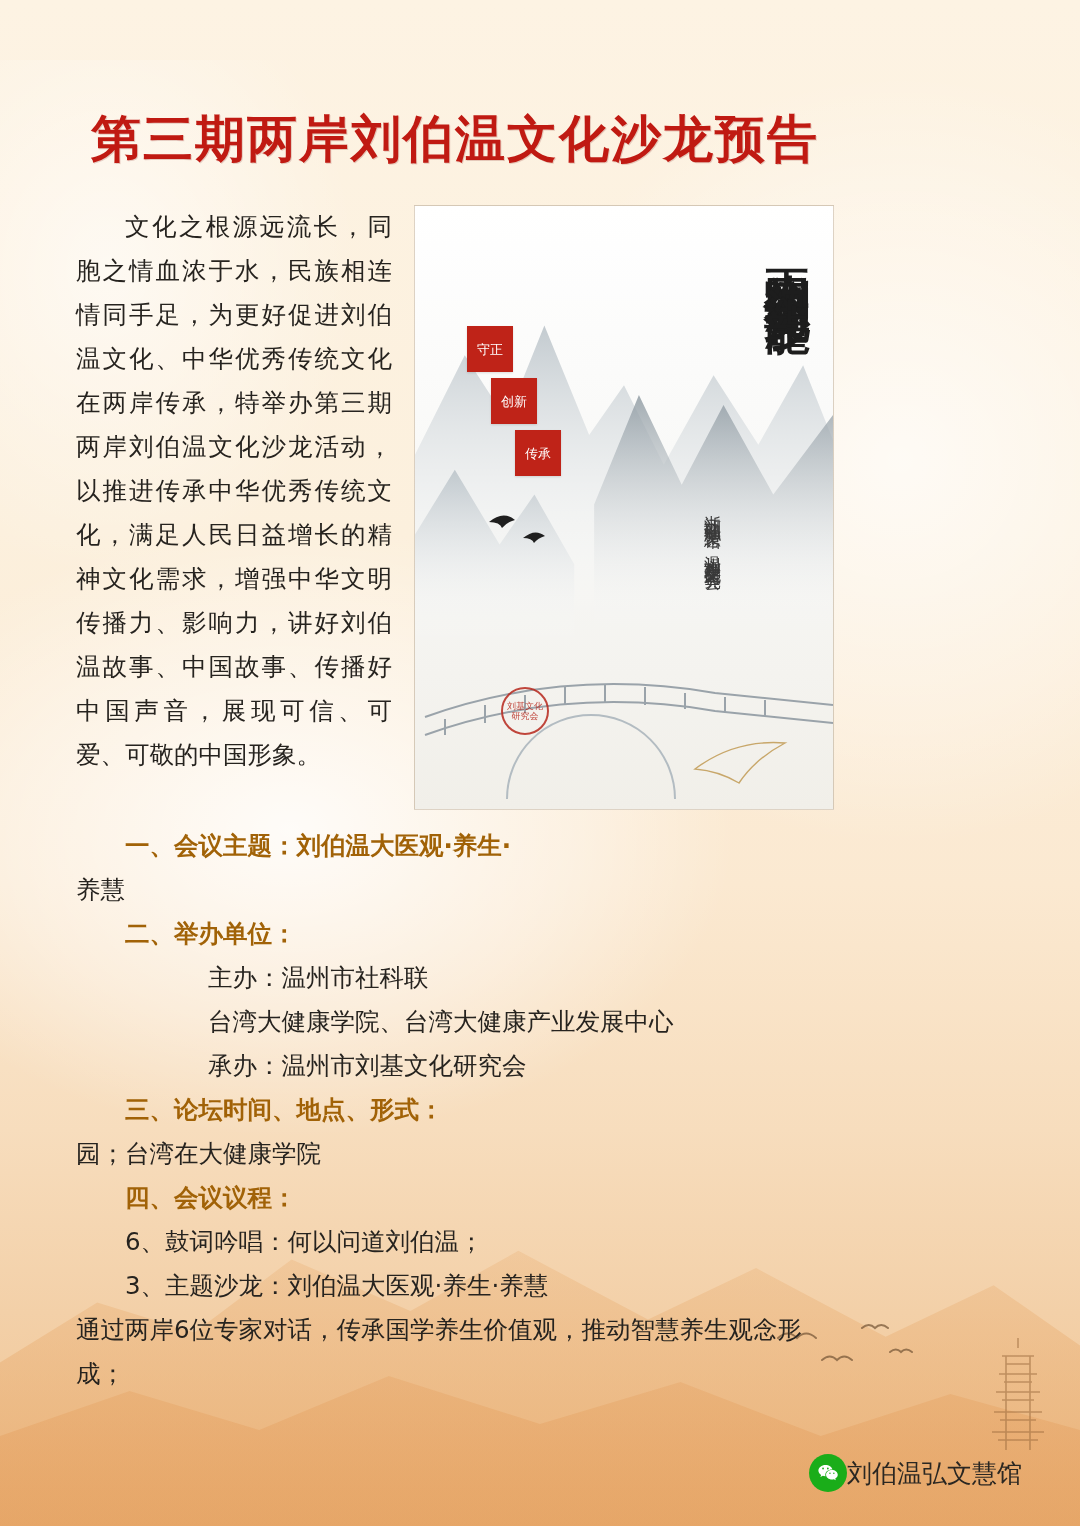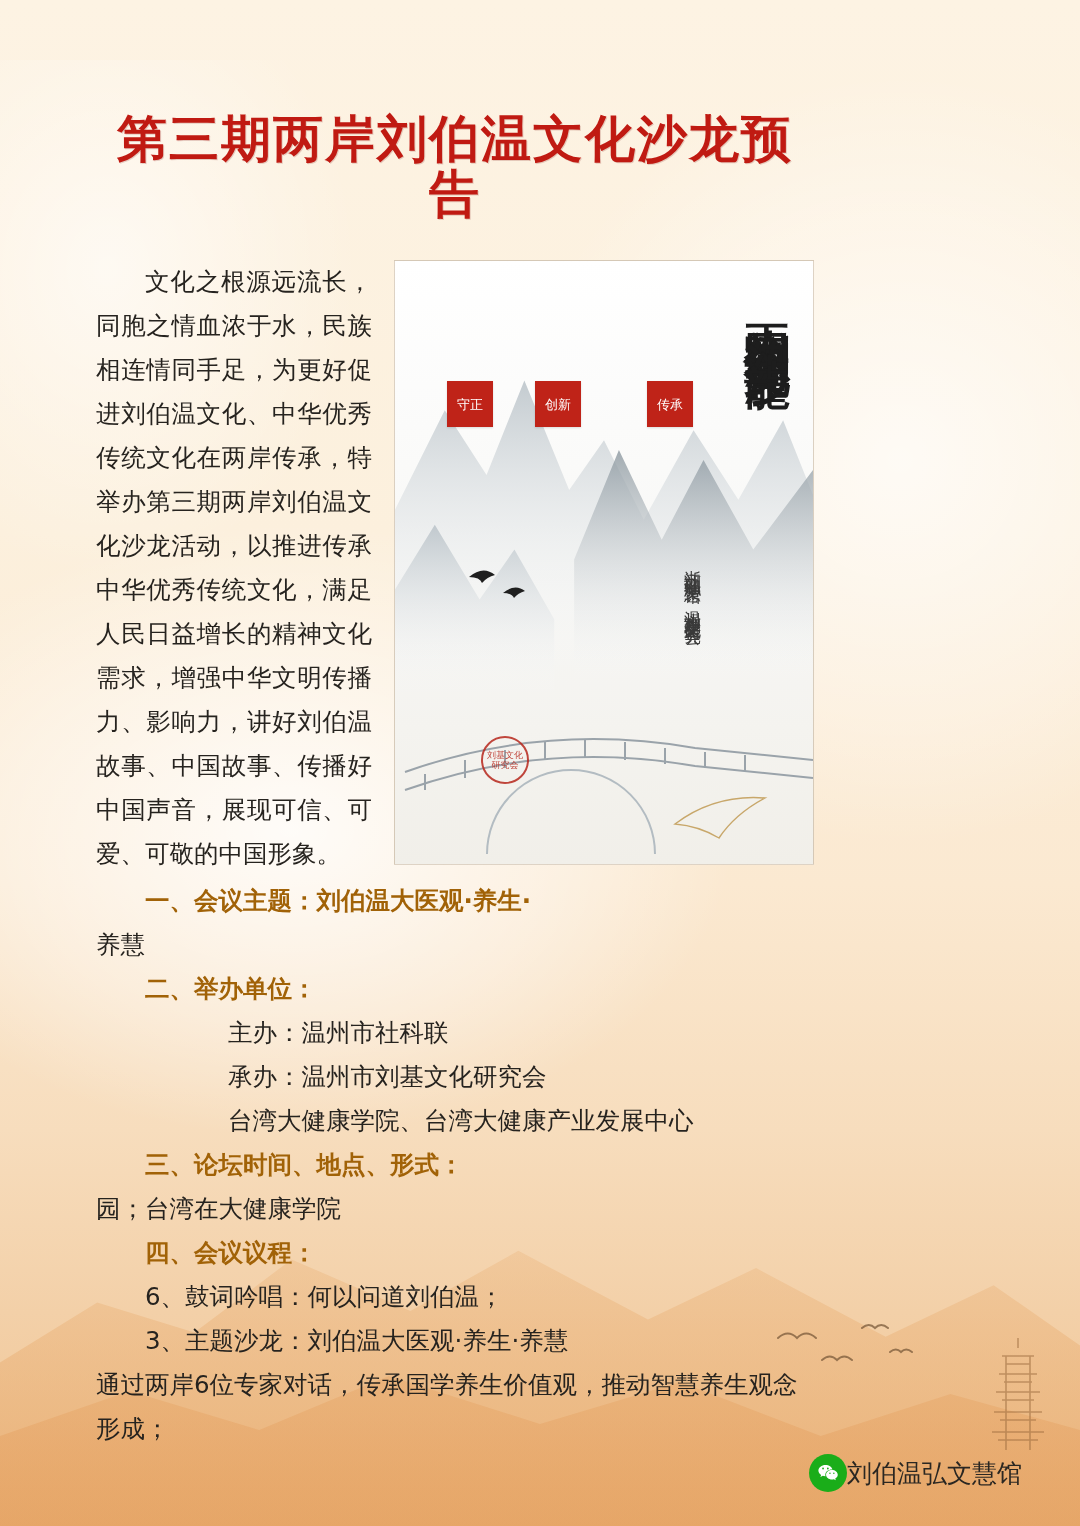--- a/index.html
+++ b/index.html
@@ -96,21 +96,21 @@
     pointer-events: none;
   }
 
   
   .page {
     position: relative;
     z-index: 5;
     width: 910px;
     height: 1526px;
     box-sizing: border-box;
-    padding: 0 96px;
+    padding: 0 76px;
   }
 
   .doc-title {
     margin: 0;
     padding-top: 112px;
     text-align: center;
     font-size: 50px;
     line-height: 1.1;
     font-weight: bold;
     color: #c01a12;
@@ -176,21 +176,22 @@
     color: #3a3a3a;
     height: 250px;
     font-family: "DejaVu Serif", "Liberation Serif", serif;
   }
   .poster-seals {
     position: absolute;
     left: 52px;
     top: 120px;
     z-index: 4;
     display: flex;
-    gap: 18px;
+    flex-direction: column;
+    gap: 6px;
   }
   .seal {
     width: 46px;
     height: 46px;
     background: #bf2318;
     color: #fff;
     font-size: 13px;
     line-height: 15px;
     display: flex;
     align-items: center;
@@ -198,21 +199,21 @@
     text-align: center;
     letter-spacing: 0;
     font-family: "DejaVu Serif", "Liberation Serif", serif;
     box-shadow: 0 1px 2px rgba(0,0,0,0.12);
   }
   .seal.s2 { margin-left: 24px; }
   .seal.s3 { margin-left: 48px; }
   .poster-stamp {
     position: absolute;
     left: 86px;
-    bottom: 80px;
+    bottom: 74px;
     z-index: 5;
     width: 44px;
     height: 44px;
     border: 2px solid #b7281d;
     border-radius: 50%;
     color: #b7281d;
     font-size: 9px;
     line-height: 10px;
     display: flex;
     align-items: center;
@@ -380,22 +381,22 @@
       </figure>
 
       <p class="para">文化之根源远流长，同胞之情血浓于水，民族相连情同手足，为更好促进刘伯温文化、中华优秀传统文化在两岸传承，特举办第三期两岸刘伯温文化沙龙活动，以推进传承中华优秀传统文化，满足人民日益增长的精神文化需求，增强中华文明传播力、影响力，讲好刘伯温故事、中国故事、传播好中国声音，展现可信、可爱、可敬的中国形象。</p>
     </div>
 
     <p class="sec-head">一、会议主题：刘伯温大医观·养生·</p>
     <p class="flat-line">养慧</p>
 
     <p class="sec-head">二、举办单位：</p>
     <p class="sub-line">主办：温州市社科联</p>
+    <p class="sub-line">台湾大健康学院、台湾大健康产业发展中心</p>
     <p class="sub-line">承办：温州市刘基文化研究会</p>
-    <p class="sub-line">台湾大健康学院、台湾大健康产业发展中心</p>
 
     <p class="sec-head">三、论坛时间、地点、形式：</p>
     <p class="flat-line">园；台湾在大健康学院</p>
 
     <p class="sec-head">四、会议议程：</p>
     <p class="item-line">6、鼓词吟唱：何以问道刘伯温；</p>
     <p class="item-line">3、主题沙龙：刘伯温大医观·养生·养慧</p>
     <p class="flat-line">通过两岸6位专家对话，传承国学养生价值观，推动智慧养生观念形成；</p>
 
   </div>

